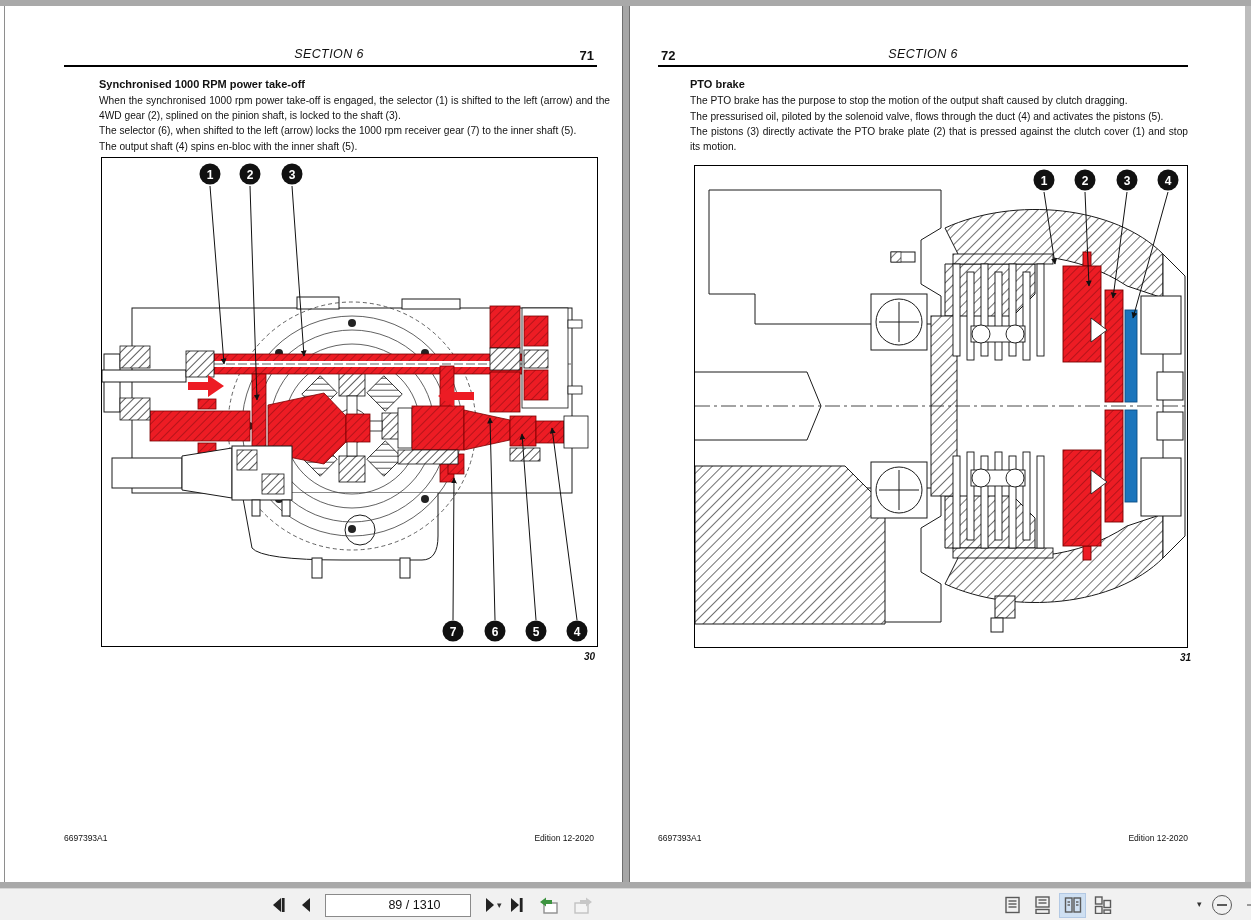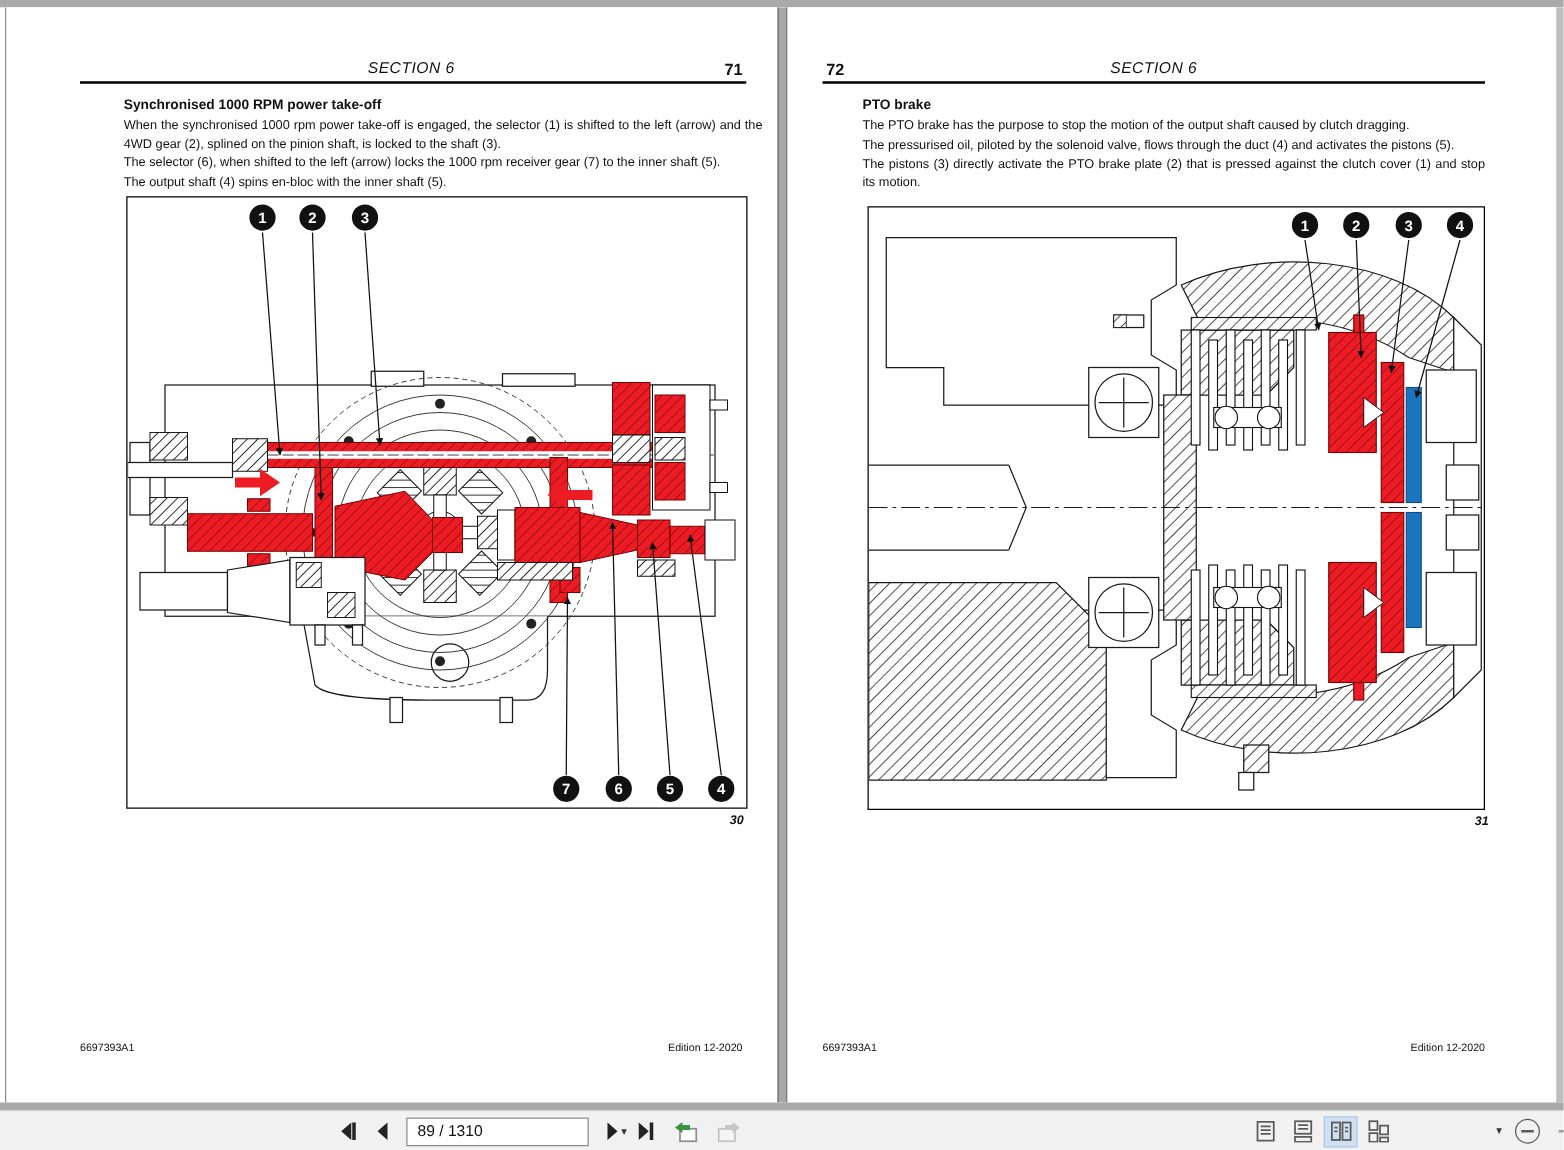--- a/index.html
+++ b/index.html
@@ -48,21 +48,21 @@
   .page-right .ft-l { left:28px; } .page-right .ft-r { right:57px; }
 
   
   .toolbar { position:absolute; top:888px; left:0; width:1251px; height:32px;
              background:#f1f1f1; border-top:1px solid #d6d6d6; }
   .nav-group { position:absolute; left:264px; top:0; height:32px; display:flex; align-items:center; }
   .tb-btn { display:flex; align-items:center; justify-content:center; height:28px; padding:0 6px; cursor:pointer; }
   .page-box { width:146px; height:23px; background:#fff; border:1px solid #8a8a8a;
               display:flex; align-items:center; margin:0 7px; }
   .page-box input { border:none; outline:none; flex:1; font-size:12.5px; padding-left:8px;
-                    font-family:"Liberation Sans", sans-serif; color:#111; background:transparent; }
+                    font-family:"Liberation Sans", sans-serif; color:#111; background:transparent;text-align:center; }
   .page-box .caret { font-size:9px; color:#333; padding:0 6px 0 2px; }
   .view-group { position:absolute; left:999px; top:0; height:32px; display:flex; align-items:center; gap:3px; }
   .view-btn { width:27px; height:25px; display:flex; align-items:center; justify-content:center; cursor:pointer; border:1px solid transparent; }
   .view-btn.selected { background:#cfe0f2; border:1px solid #b3c9e4; }
   .zoom-label { position:absolute; left:1126px; top:0; height:32px; line-height:31px; font-size:16px; color:#222;margin-top:36px; }
   .zoom-caret { position:absolute; left:1197px; top:0; height:32px; line-height:31px; font-size:9px; color:#333; cursor:pointer; }
   .zoom-minus { position:absolute; left:1212px; top:6px; width:20px; height:20px; border:1.5px solid #5a5a5a;
                 border-radius:50%; display:flex; align-items:center; justify-content:center; cursor:pointer; }
   .zoom-minus .bar { width:10px; height:1.6px; background:#5a5a5a; }
   .slider-sliver { position:absolute; left:1247px; top:15px; width:4px; height:2px; background:#9a9a9a; }

